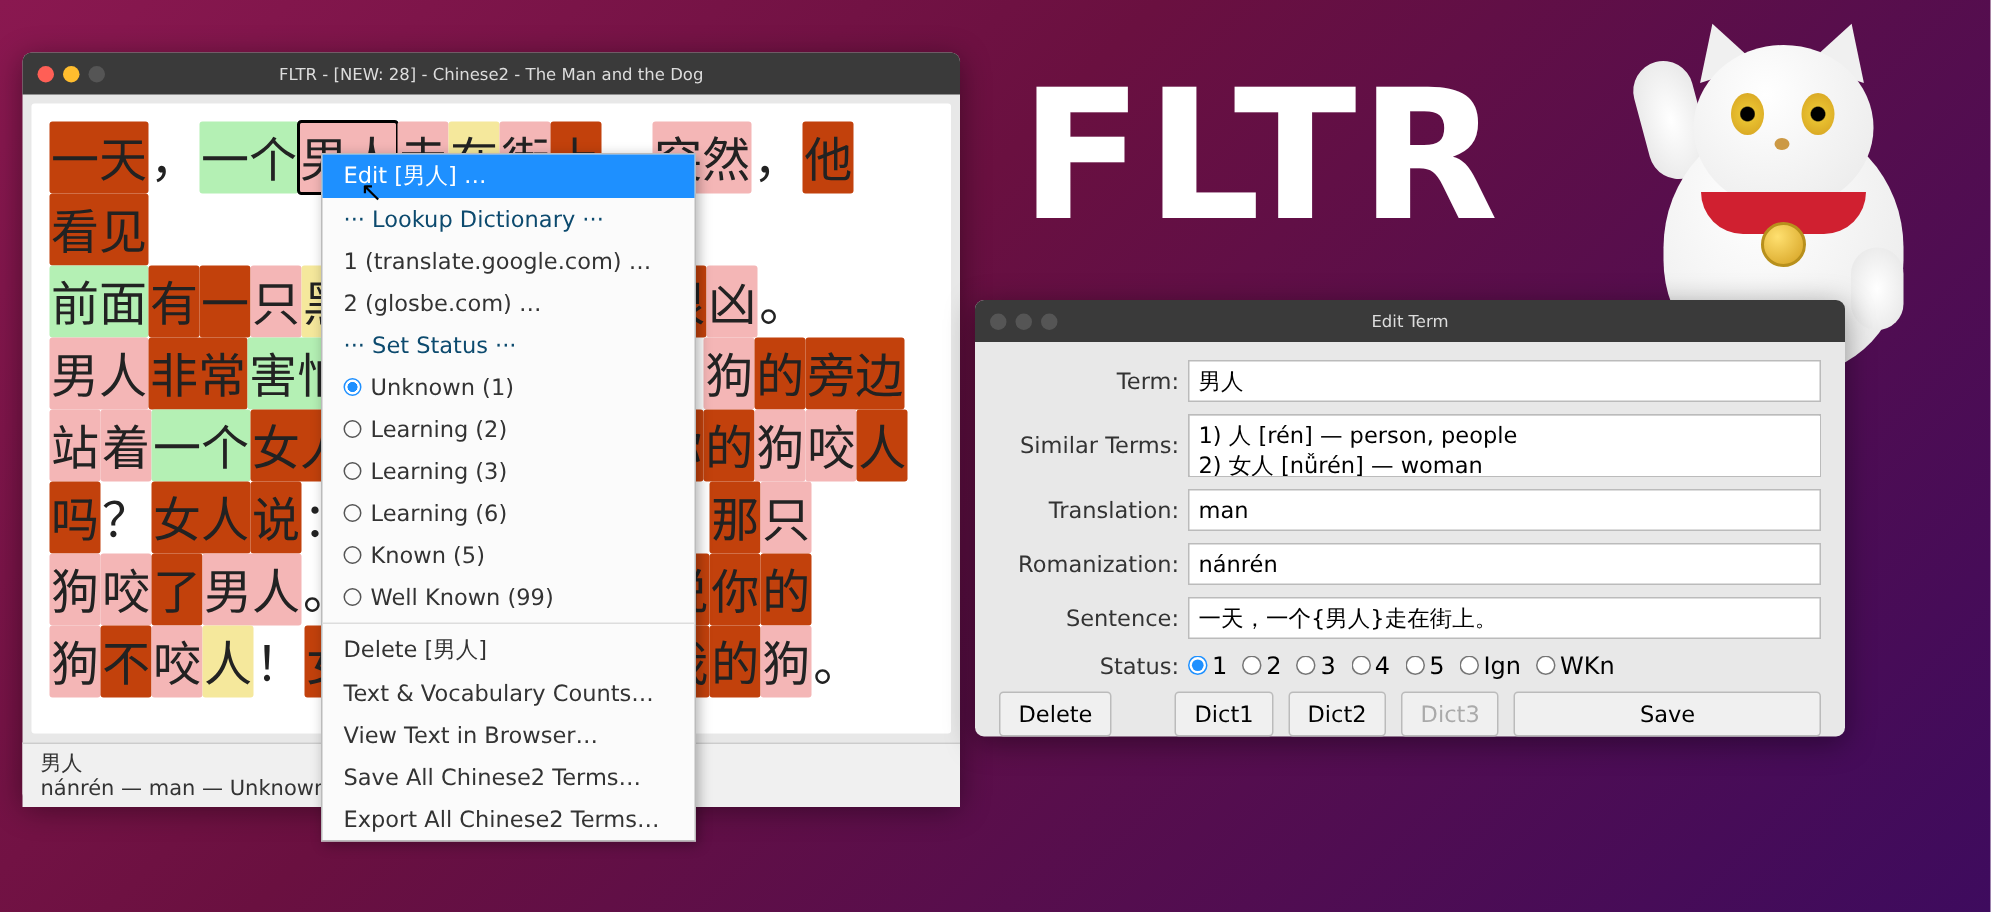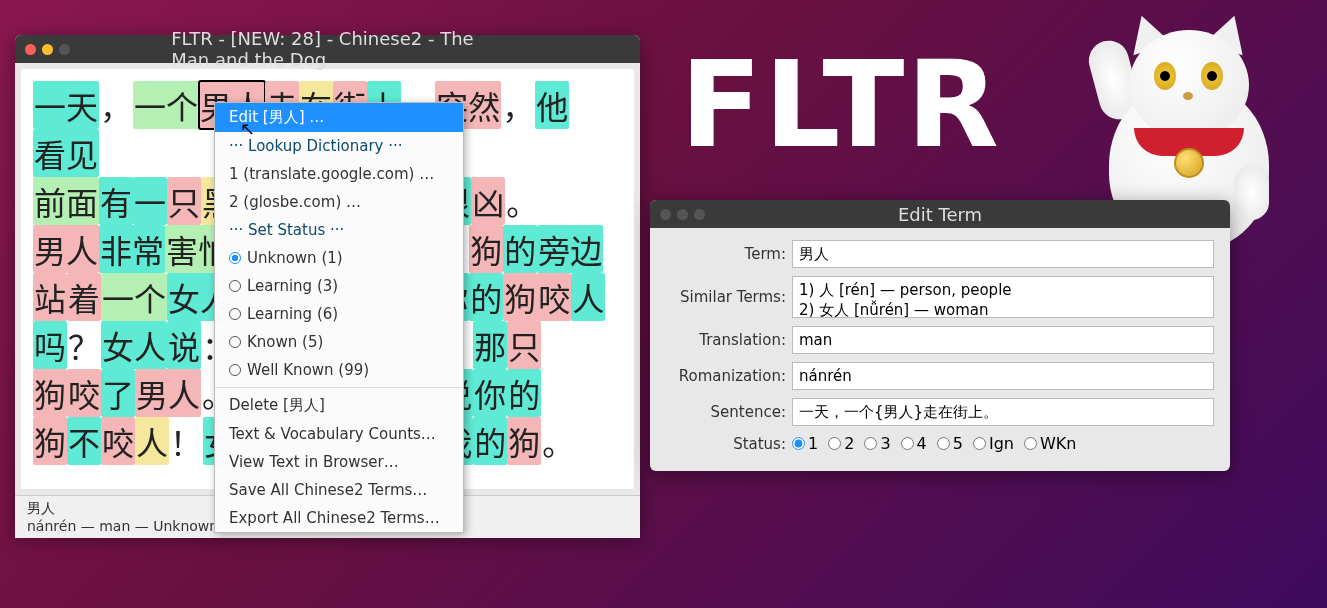--- a/index.html
+++ b/index.html
@@ -13,51 +13,51 @@
   position: absolute; left: 680px; top: 35px;
   color: #fff; font-size: 120px; font-weight: 700; letter-spacing: 2px;
 }
 .window {
   position: absolute; background: #e8e8e8; border-radius: 6px;
   box-shadow: 0 4px 20px rgba(0,0,0,.4);
 }
 .titlebar {
   height: 28px; background: #3a3a3a; border-radius: 6px 6px 0 0;
   display: flex; align-items: center; padding: 0 10px; color: #ddd;
-  font-size: 18px; position: relative;
+  font-size: 11px; position: relative;
 }
 .dots { display: flex; gap: 6px; }
 .dot { width: 11px; height: 11px; border-radius: 50%; }
 .dot.r { background: #ff5f56; } .dot.y { background: #ffbd2e; } .dot.g { background: #555; }
 .titlebar .title { position: absolute; left: 50%; transform: translateX(-50%); font-weight: 500; }
 
 #main-window { left: 15px; top: 35px; width: 625px; height: 500px; }
 #main-window .content { padding: 12px 12px 6px 12px; background: #fff; margin: 6px; border-radius: 2px; height: 420px; overflow: hidden; }
 .text { font-size: 32px; line-height: 1.5; font-family: "Noto Sans CJK SC", "PingFang SC", sans-serif; color: #222; }
 .w { display: inline-block; padding: 0 1px; border-radius: 2px; }
 .green { background: #b4f0b4; } .red { background: #f4b6b6; }
-.yellow { background: #f5e89c; } .blue { background: #5eead4; }
+.yellow { background: #f5e89c; } .blue { background: #c2410c; }
 .sel { outline: 2px solid #000; outline-offset: -1px; }
 .status-footer { padding: 4px 12px; font-size: 14px; color: #333; background: #f0f0f0; border-top: 1px solid #ccc; }
 
 .context-menu {
   position: absolute; left: 214px; top: 102px; width: 250px;
   background: #fbfbfb; border: 1px solid #bbb; box-shadow: 2px 2px 8px rgba(0,0,0,.3);
   font-size: 15px; color: #333; z-index: 10;
 }
 .context-menu .mi { padding: 5px 14px; cursor: default; display: flex; align-items: center; gap: 6px; }
 .context-menu .mi.sel-item { background: #1e90ff; color: #fff; }
 .context-menu .mi.disabled { color: #0c4a6e; }
 .context-menu .sep { height: 1px; background: #ddd; margin: 3px 0; }
 .radio { width: 12px; height: 12px; border: 1.5px solid #555; border-radius: 50%; display: inline-block; }
 .radio.on { background: radial-gradient(circle, #1e90ff 45%, #fff 50%); border-color: #1e90ff; }
 .cursor-arrow { position: absolute; left: 240px; top: 118px; z-index: 20; font-size: 18px; color: #000; pointer-events: none; }
 
 #edit-window { left: 650px; top: 200px; width: 580px; }
-#edit-window .form { padding: 12px 16px 18px 16px; display: grid; grid-template-columns: 120px 1fr; gap: 8px 6px; align-items: center; }
+#edit-window .form { padding: 12px 16px 0 16px; display: grid; grid-template-columns: 120px 1fr; gap: 8px 6px; align-items: center; }
 #edit-window label { text-align: right; color: #333; font-size: 15px; }
 #edit-window input[type=text], #edit-window textarea {
   width: 100%; padding: 4px 6px; font-size: 15px; border: 1px solid #bbb; background: #fff;
   font-family: inherit;
 }
 #edit-window textarea { resize: none; height: 42px; line-height: 1.3; }
 .status-row { display: flex; gap: 10px; align-items: center; }
 .sradio { display: inline-flex; align-items: center; gap: 3px; }
 .sradio input { accent-color: #1e90ff; }
 .btnrow { grid-column: 1 / -1; display: flex; gap: 10px; align-items: center; }
@@ -131,20 +131,24 @@
   <div class="mi disabled">··· Lookup Dictionary ···</div>
   <div class="mi">1 (translate.google.com) …</div>
   <div class="mi">2 (glosbe.com) …</div>
   <div class="mi disabled">··· Set Status ···</div>
   <div class="mi">
       <span class="radio on"></span>
       <span>Unknown (1)</span>
     </div>
   <div class="mi">
       <span class="radio"></span>
+      <span>Learning (2)</span>
+    </div>
+  <div class="mi">
+      <span class="radio"></span>
       <span>Learning (3)</span>
     </div>
   <div class="mi">
       <span class="radio"></span>
       <span>Learning (6)</span>
     </div>
   <div class="mi">
       <span class="radio"></span>
       <span>Known (5)</span>
     </div>
@@ -206,14 +210,22 @@
         </span>
         <span class="sradio">
           <input type="radio" name="st" style="">
           <span> Ign</span>
         </span>
         <span class="sradio">
           <input type="radio" name="st" style="">
           <span> WKn</span>
         </span>
       </div>
+    <div class="btnrow">
+      <span class="btn">Delete</span>
+      <span style="width:22px"></span>
+      <span class="btn">Dict1</span>
+      <span class="btn">Dict2</span>
+      <span class="btn disabled">Dict3</span>
+      <span class="btn wide">Save</span>
+    </div>
   </div>
 </div>
 
 </body></html>

